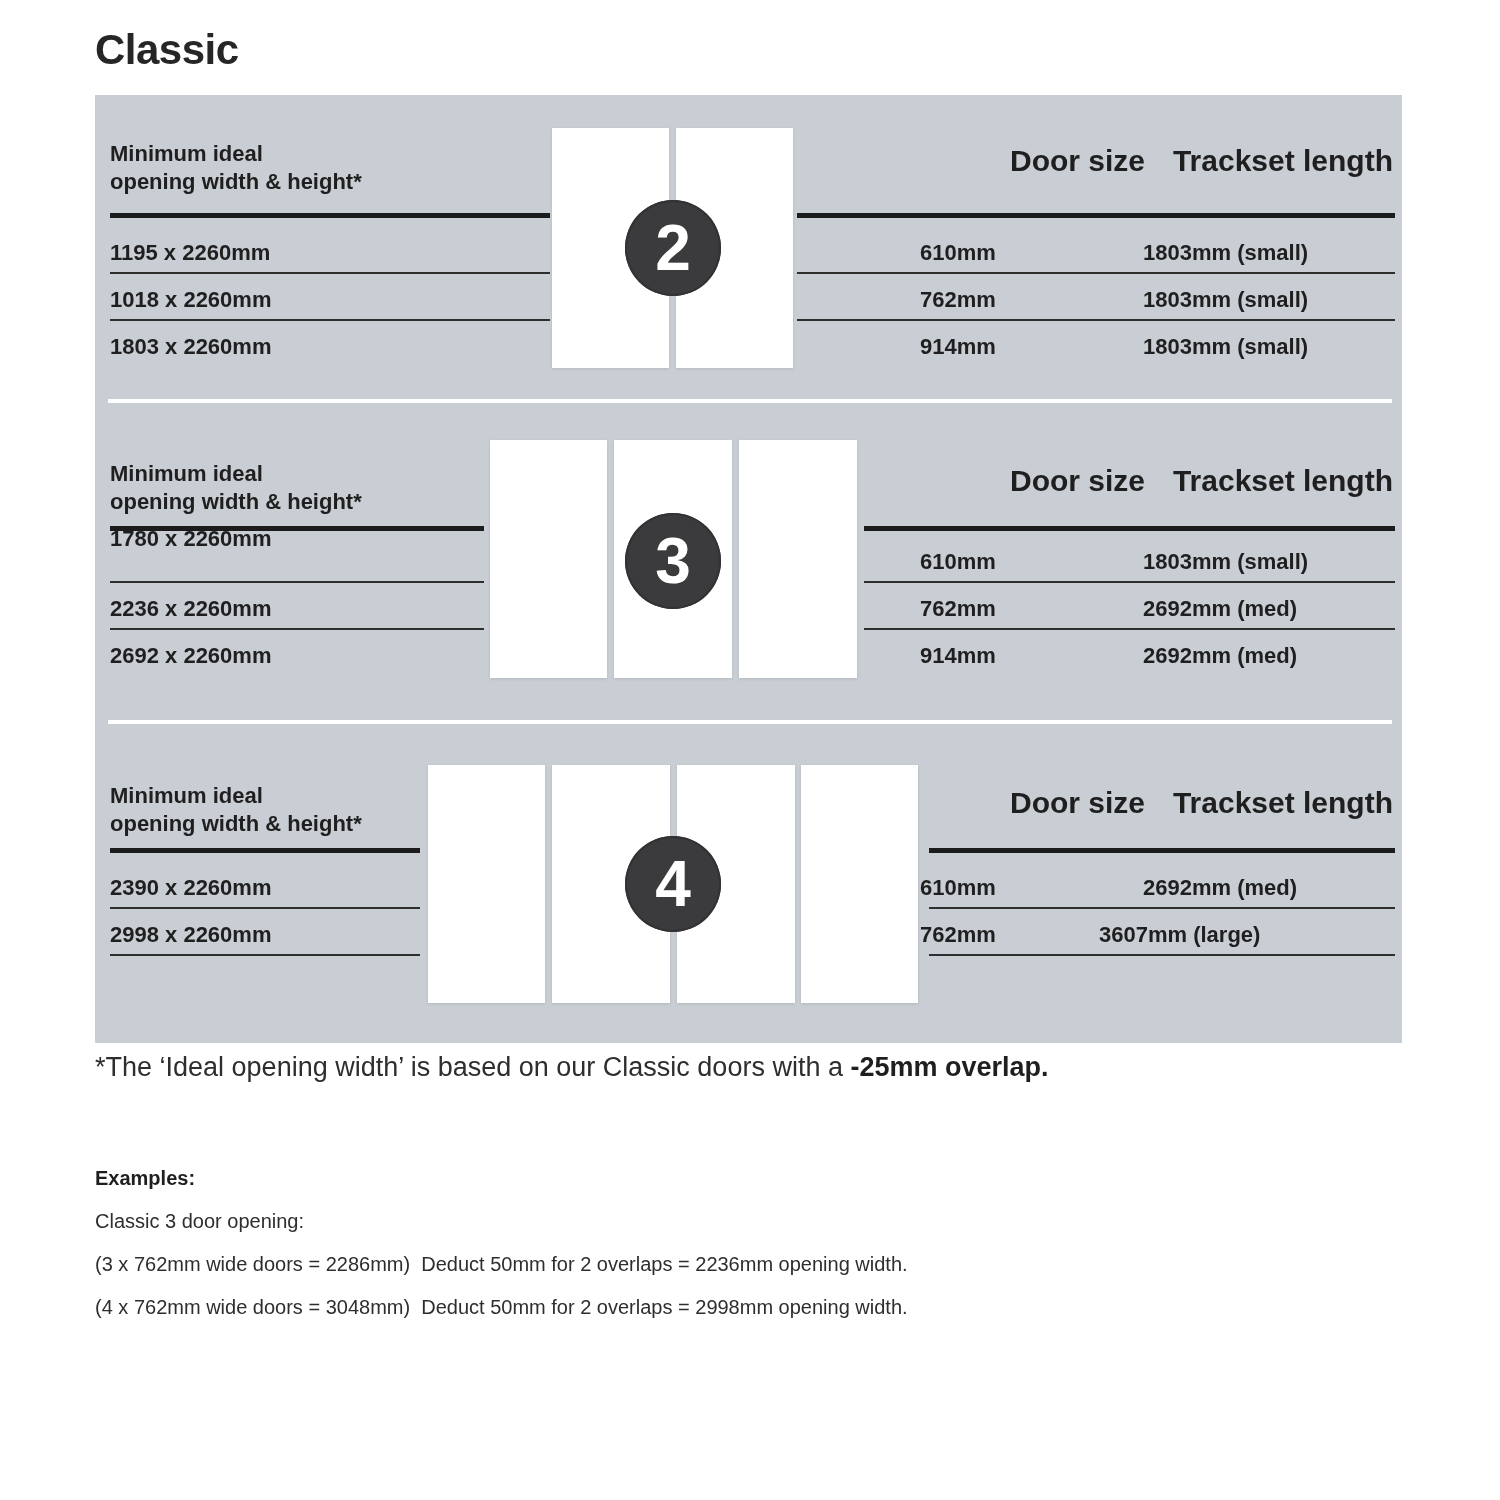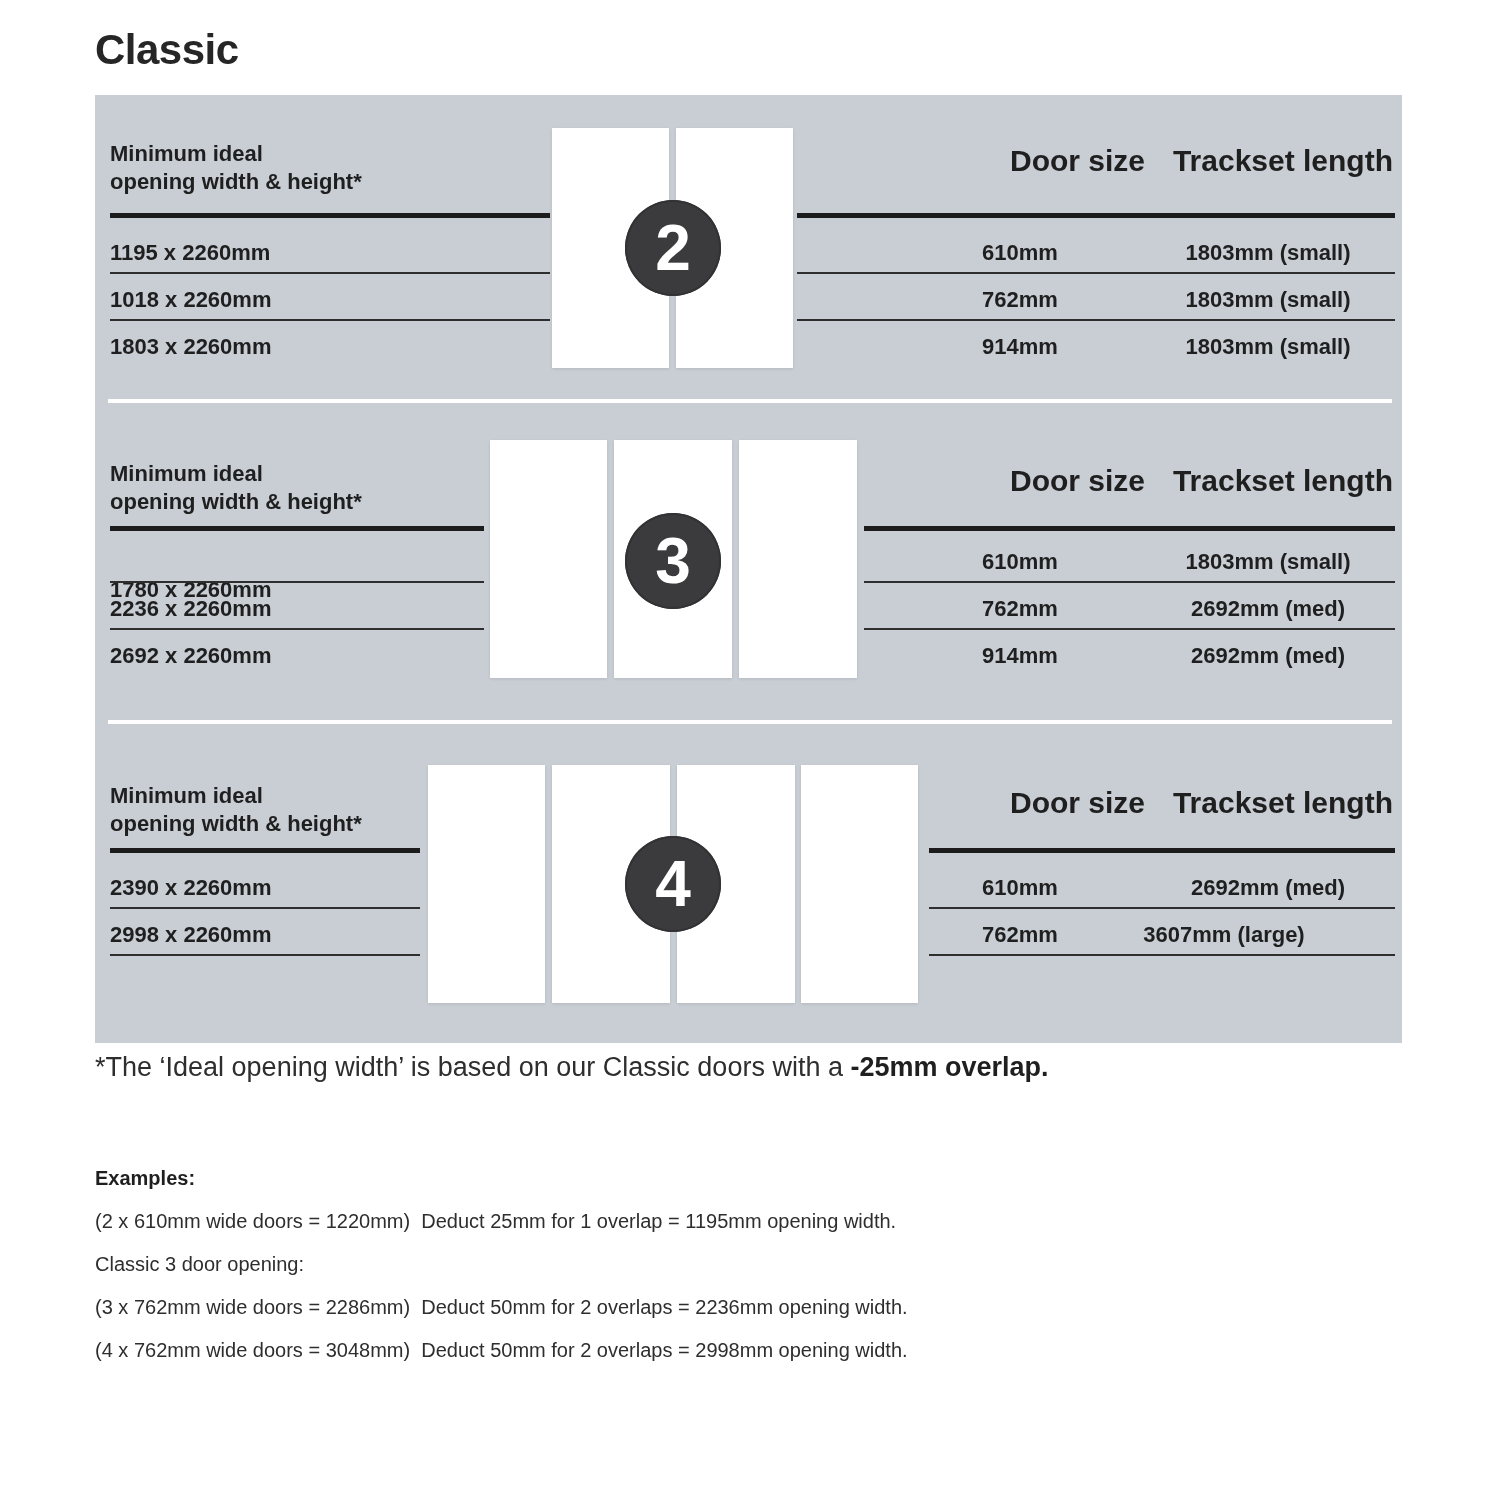--- a/index.html
+++ b/index.html
@@ -9,21 +9,21 @@
   }
   .title{
     position:absolute;left:95px;top:26px;font-size:42px;font-weight:700;
     color:#262626;letter-spacing:-0.5px;
   }
   .panel{position:absolute;left:95px;top:95px;width:1307px;height:948px;background:#c8ced4;}
   .sep{position:absolute;left:108px;width:1284px;height:4px;background:#ffffff;}
   .lh{position:absolute;left:110px;font-size:22px;font-weight:700;line-height:28px;color:#1f1f1f;}
   .colhdr{position:absolute;font-size:30px;font-weight:700;color:#1f1f1f;text-align:right;}
   .cell{position:absolute;font-size:22px;font-weight:700;color:#1f1f1f;}
-  .cell.r{text-align:center;}
+  .cell.r{text-align:left;}
   .thick{position:absolute;height:5px;background:#1c1c1c;}
   .thin{position:absolute;height:2px;background:#2e2e2e;}
   .door{position:absolute;background:#ffffff;box-shadow:0 1px 3px rgba(0,0,0,0.10);}
   .badge{
     position:absolute;width:96px;height:96px;border-radius:50%;background:#3b3b3d;
     color:#ffffff;font-size:64px;font-weight:700;display:flex;align-items:center;
     justify-content:center;box-shadow:0 0 0 2px #323234 inset;
   }
   .footnote{position:absolute;left:95px;top:1052px;font-size:27px;color:#2e2e2e;white-space:pre-wrap;text-align:right;}
   .footnote b{color:#1f1f1f;}
@@ -85,21 +85,21 @@
       <div>Minimum ideal</div>
       <div>opening width &amp; height*</div>
     </div>
     <div class="colhdr" style="left:945px;top:464px;width:200px">Door size</div>
     <div class="colhdr" style="left:1143px;top:464px;width:250px">Trackset length</div>
 
     <div class="thick" style="left:110px;top:526px;width:374px"></div>
     <div class="thick" style="left:864px;top:526px;width:531px"></div>
 
     <div>
-      <div class="cell" style="left:110px;top:577px">1780 x 2260mm</div>
+      <div class="cell" style="left:110px;top:526px">1780 x 2260mm</div>
       <div class="cell r" style="left:920px;top:549px;width:200px">610mm</div>
       <div class="cell r" style="left:1143px;top:549px;width:250px">1803mm (small)</div>
     </div>
     <div class="thin" style="left:110px;top:581px;width:374px"></div>
     <div class="thin" style="left:864px;top:581px;width:531px"></div>
 
     <div>
       <div class="cell" style="left:110px;top:596px">2236 x 2260mm</div>
       <div class="cell r" style="left:920px;top:596px;width:200px">762mm</div>
       <div class="cell r" style="left:1143px;top:596px;width:250px">2692mm (med)</div>
@@ -150,19 +150,18 @@
     <div class="door" style="left:552px;top:765px;width:118px;height:238px"></div>
     <div class="door" style="left:677px;top:765px;width:118px;height:238px"></div>
     <div class="door" style="left:801px;top:765px;width:117px;height:238px"></div>
     <div class="badge" style="left:625px;top:836px">4</div>
   </div>
 
   <div class="footnote"><span>*The ‘Ideal opening width’ is based on our Classic doors with a </span><b>-25mm overlap.</b></div>
 
   <div class="examples">
     <div class="ex-line ex-heading">Examples:</div>
-    <div class="ex-line">(2 x 610mm wide doors = 1220mm)  Deduct 25mm for 1 overlap = 1195mm opening width.</div>
     <div class="ex-line">Classic 3 door opening:</div>
     <div class="ex-line">(3 x 762mm wide doors = 2286mm)  Deduct 50mm for 2 overlaps = 2236mm opening width.</div>
     <div class="ex-line">(4 x 762mm wide doors = 3048mm)  Deduct 50mm for 2 overlaps = 2998mm opening width.</div>
   </div>
 
 </div>
 
 </body></html>

